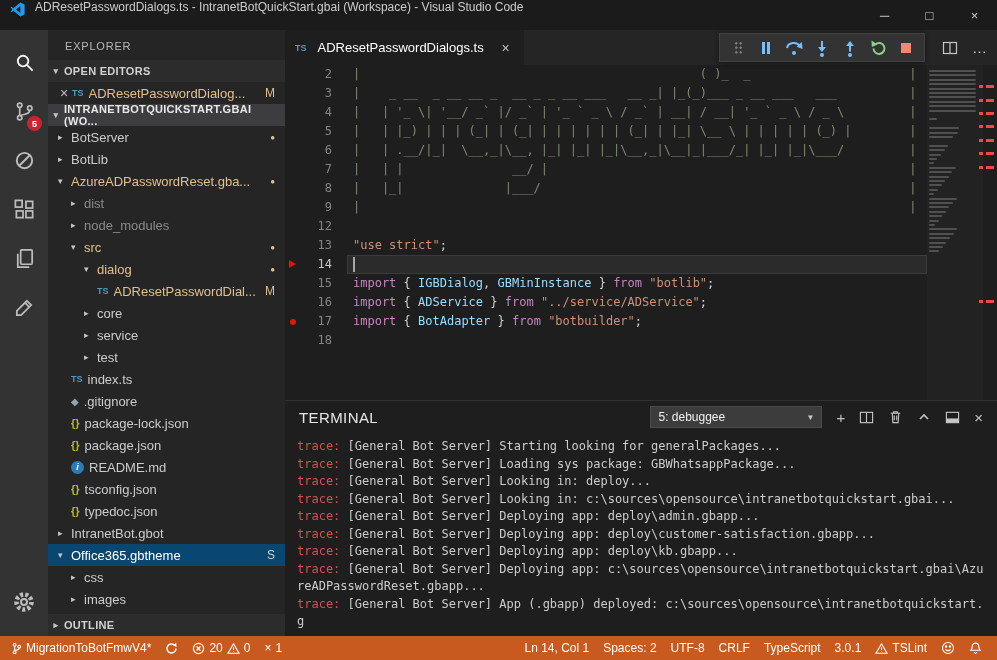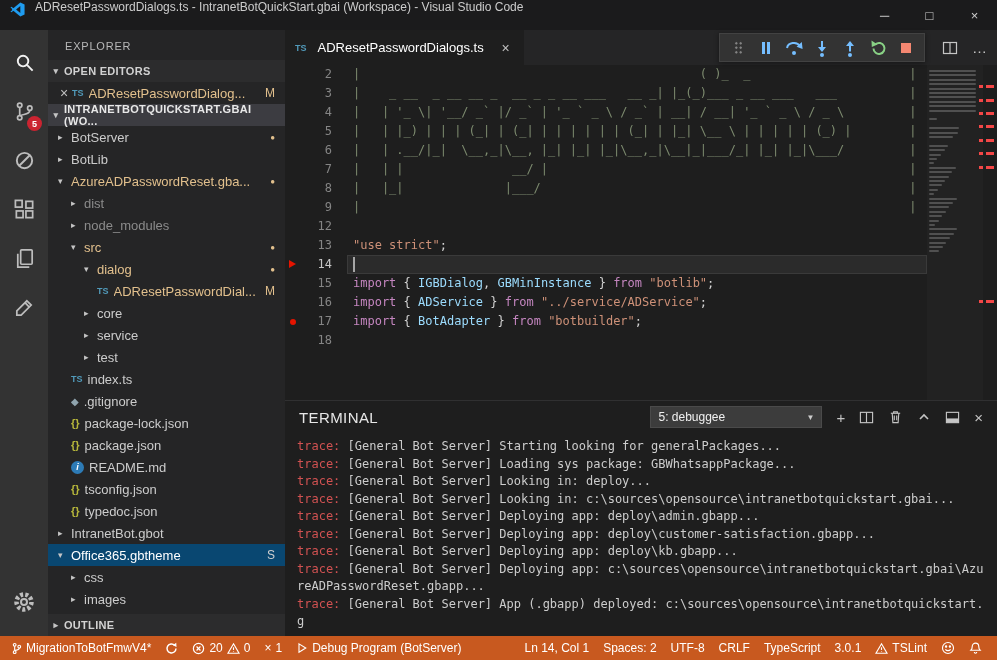--- a/index.html
+++ b/index.html
@@ -566,28 +566,20 @@
               <line x1="8" y1="6.5" x2="8" y2="9.8"></line>
               <line x1="8" y1="11.3" x2="8" y2="12"></line>
             </svg>
           </span>
           <span>0</span>
         </div>
         <div class="sb-item">
           <span class="sb-ic">×</span>
           <span>1</span>
         </div>
-        <div class="sb-item">
-          <span class="sb-ic">
-            <svg width="12" height="12" viewBox="0 0 16 16" fill="none" stroke="#fff" stroke-width="1.5">
-              <polygon points="4,2.5 13,8 4,13.5"></polygon>
-            </svg>
-          </span>
-          <span>Debug Program (BotServer)</span>
-        </div>
       </div>
     <div class="sb-group sb-right" id="sb-right">
         <div class="sb-item">
           <span>Ln 14, Col 1</span>
         </div>
         <div class="sb-item">
           <span>Spaces: 2</span>
         </div>
         <div class="sb-item">
           <span>UTF-8</span>

